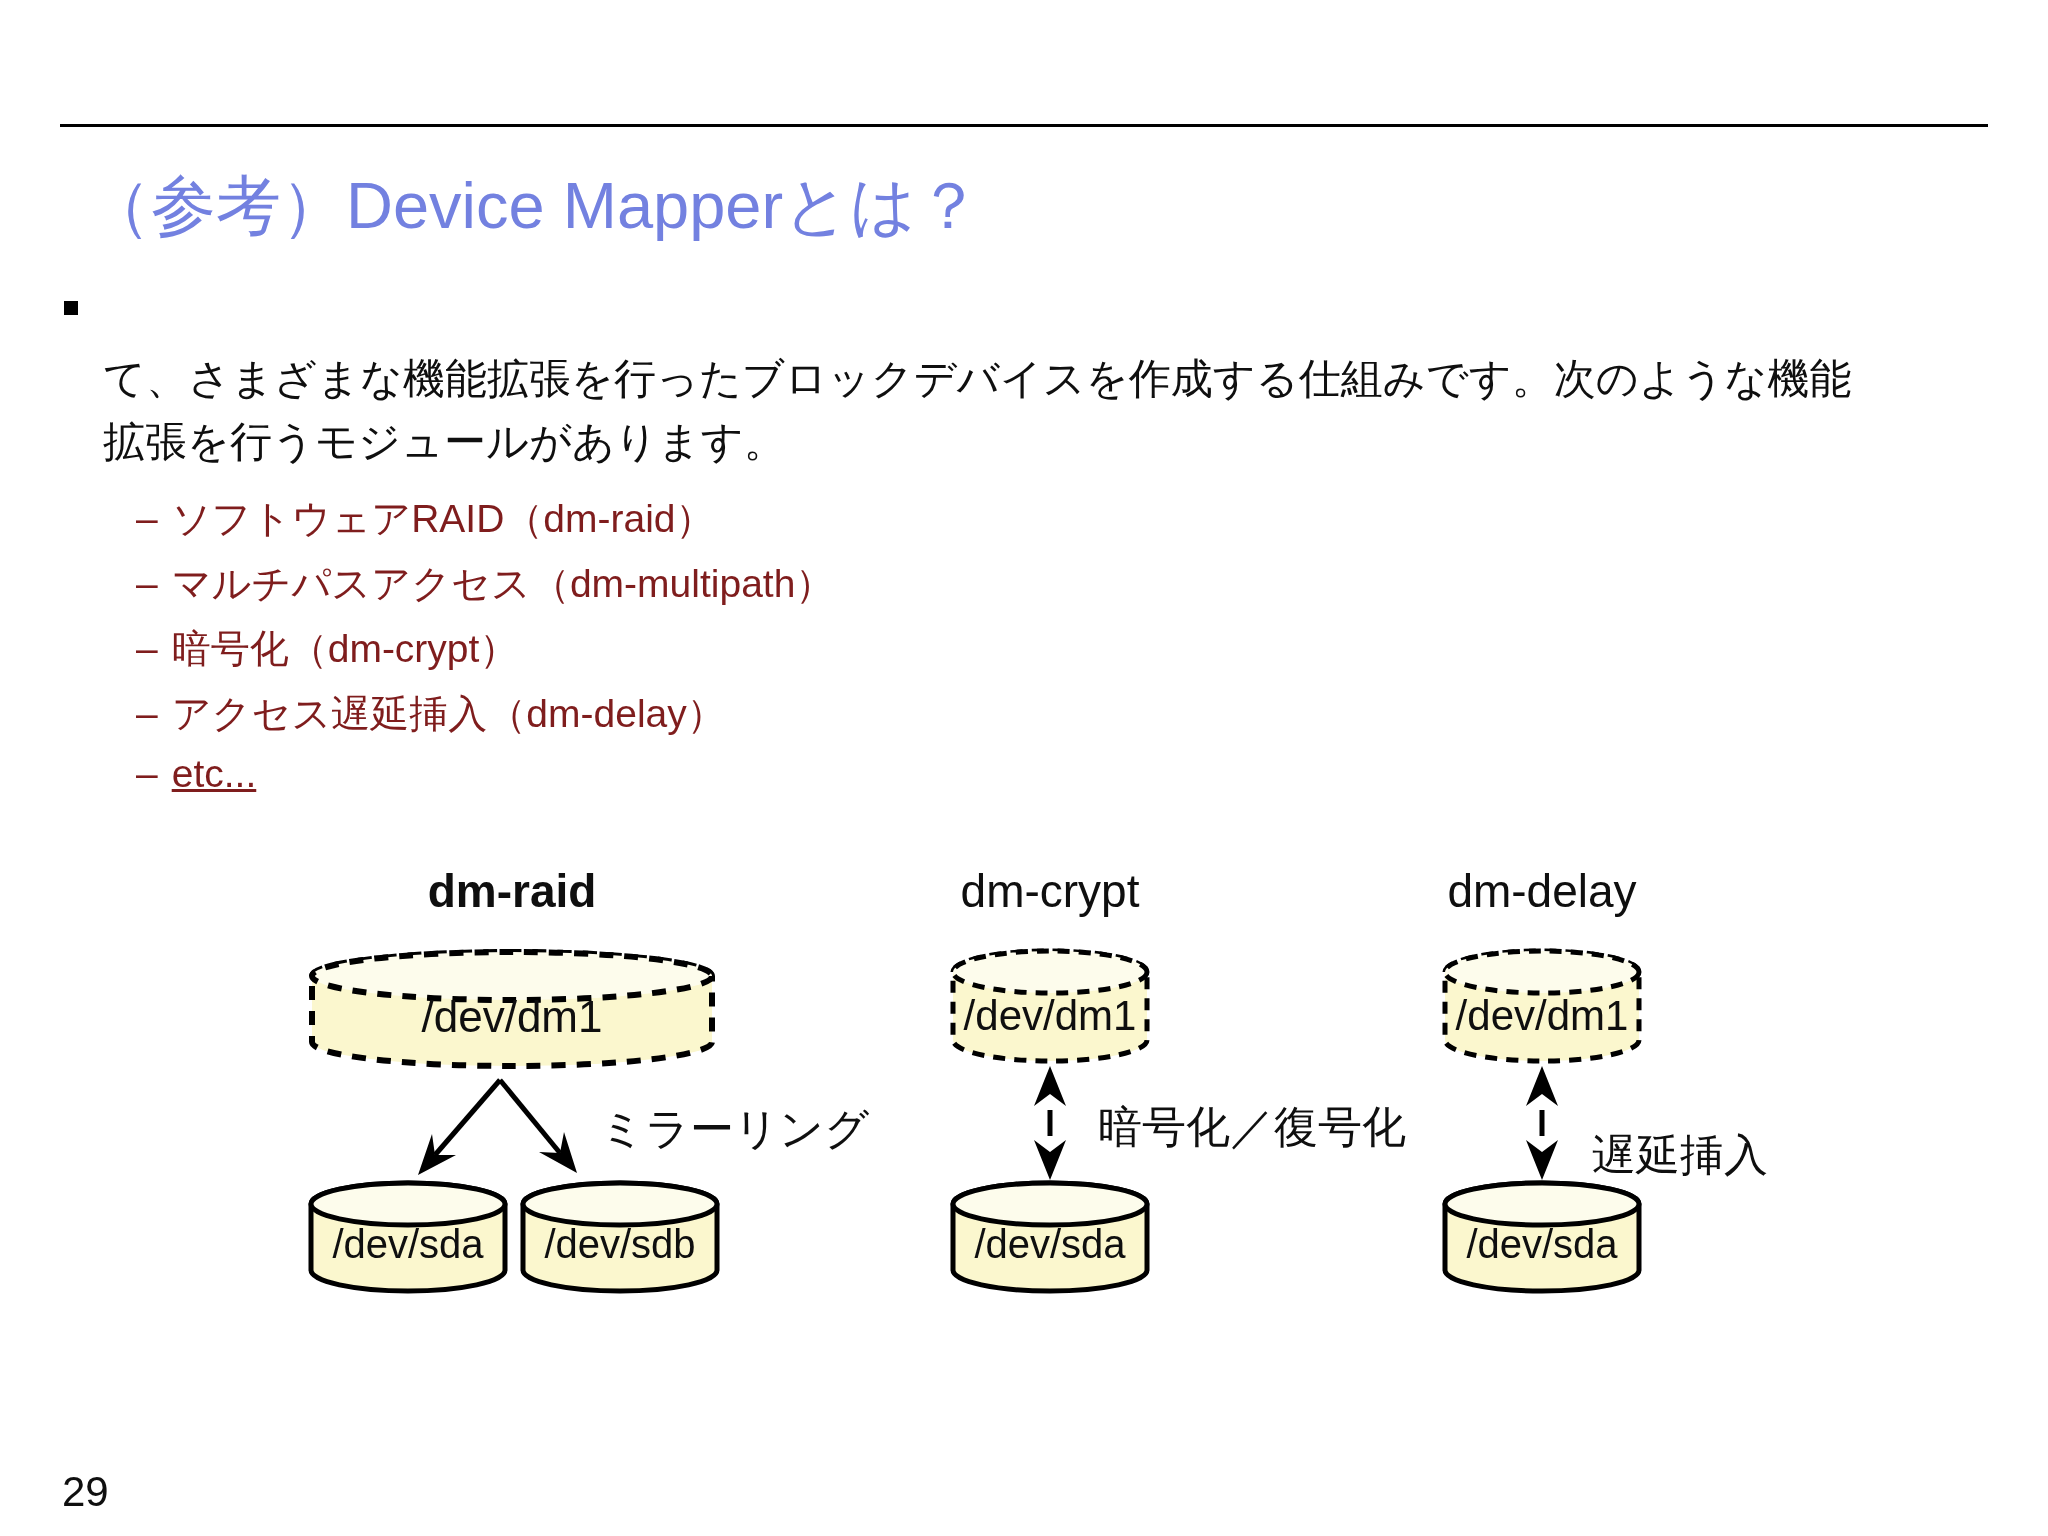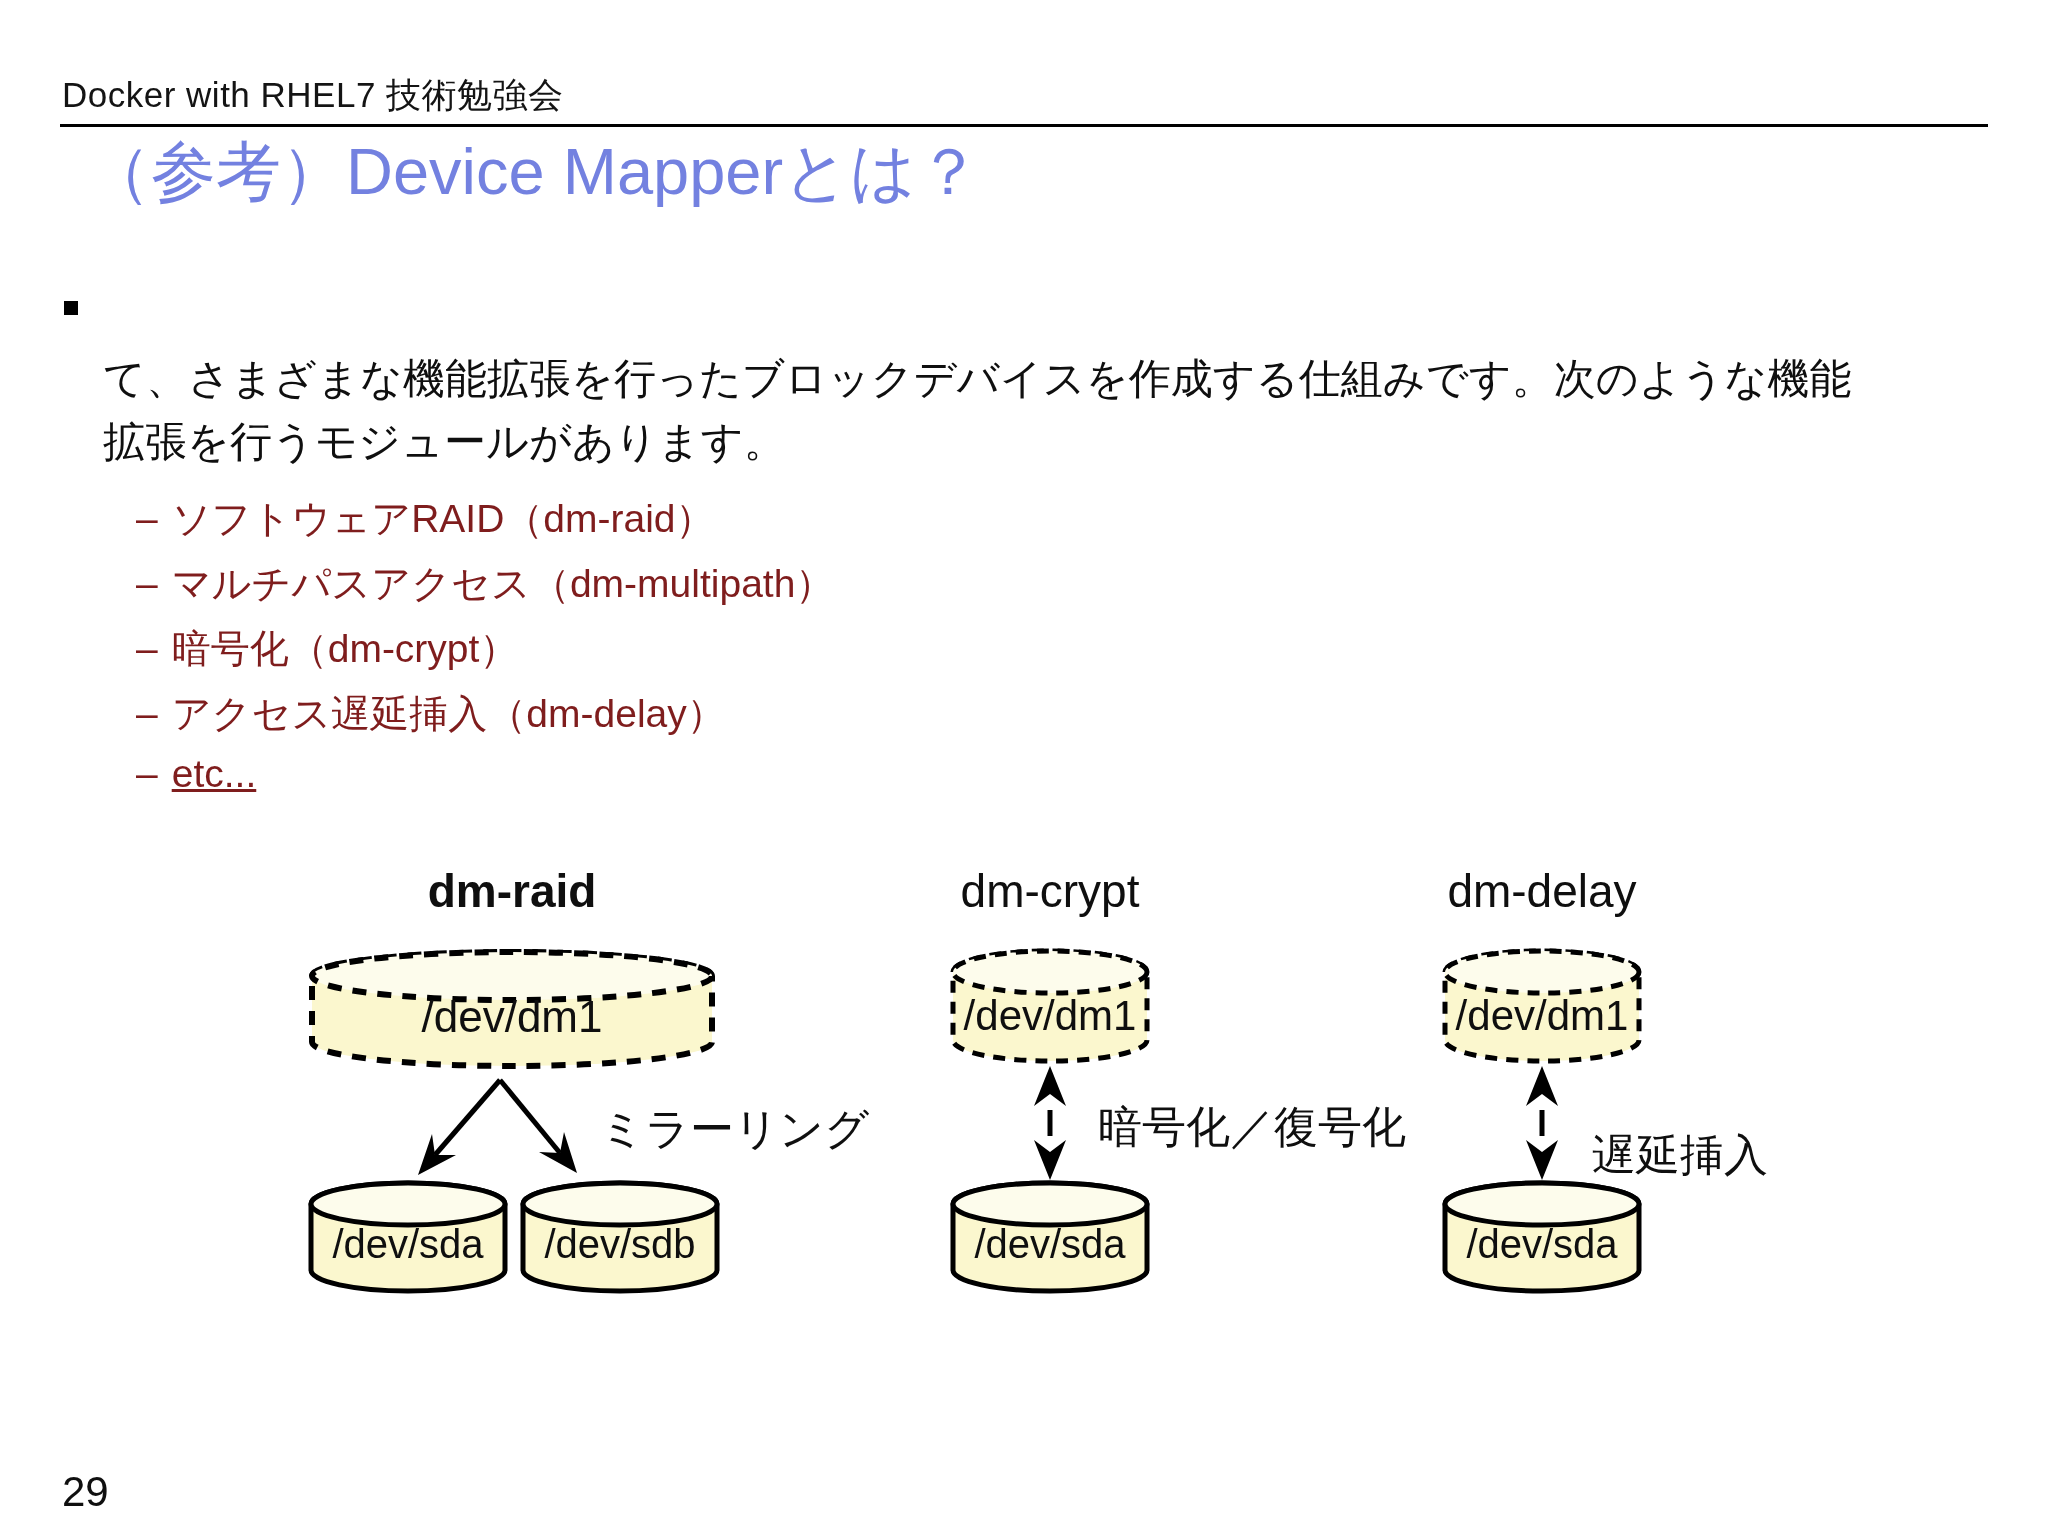--- a/index.html
+++ b/index.html
@@ -20,21 +20,21 @@
     letter-spacing: 0.5px;
     color: #141414;
     white-space: nowrap;
   }
   .header-rule {
     left: 60px; top: 124px;
     width: 1928px; height: 0;
     border-top: 3px solid #000000;
   }
   .page-title {
-    left: 86px; top: 128px;
+    left: 86px; top: 162px;
     font-size: 65px;
     color: #7381E0;
     white-space: nowrap;
   }
 
   .bullet-square {
     left: 64px; top: 301px;
     width: 14px; height: 14px;
     background: #000000;
   }
@@ -86,21 +86,20 @@
     font-size: 42px;
     color: #0f0f0f;
   }
   svg { display: block; }
 </style>
 </head>
 <body>
 
 <div class="slide">
 
-  <div class="abs header-label">Docker with RHEL7 技術勉強会</div>
   <div class="abs header-rule"></div>
 
   <div class="abs page-title">（参考）Device Mapperとは？</div>
 
   <div class="abs bullet-square"></div>
   <div class="abs body-line l2">て、さまざまな機能拡張を行ったブロックデバイスを作成する仕組みです。次のような機能</div>
   <div class="abs body-line l3">拡張を行うモジュールがあります。</div>
 
   <div class="abs sub-bullet s0">
     <span class="dash">–</span><span>ソフトウェアRAID（dm-raid）</span>

